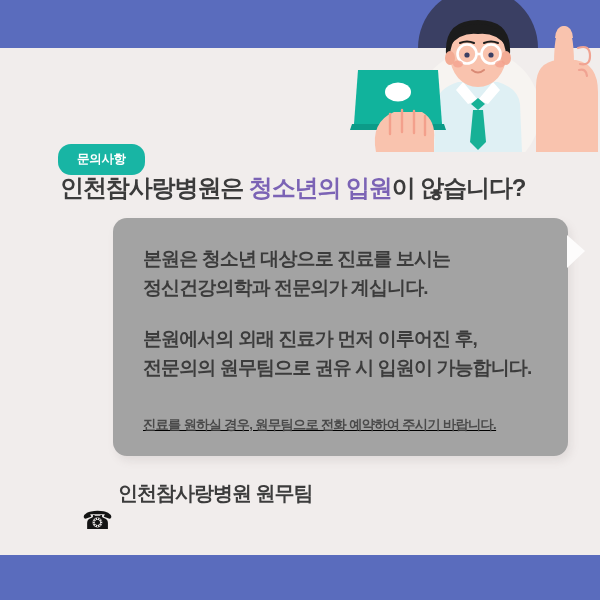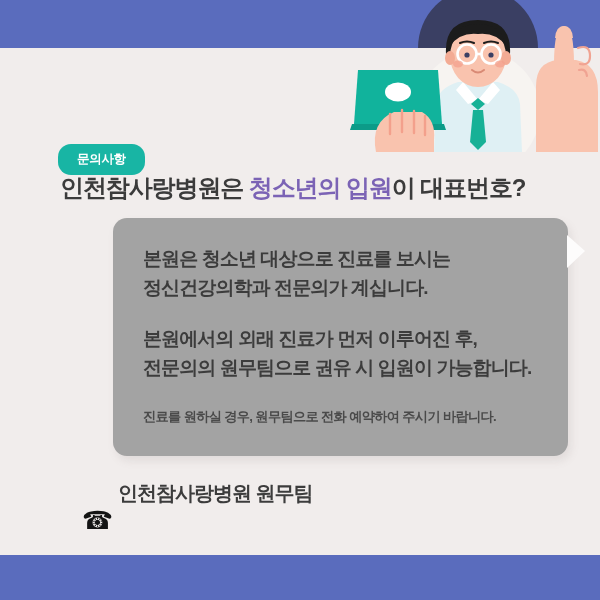--- a/index.html
+++ b/index.html
@@ -119,21 +119,22 @@
     font-weight: bold;
     color: #3c3c3c;
     letter-spacing: -0.9px;
     line-height: 29px;
     white-space: nowrap;
   }
   .ans-gap {
     height: 22px;
   }
   .note-block {
-    margin-top: 24px;
+    margin-top: 32px;
+    text-decoration: underline;
   }
   .note-line {
     font-size: 13.2px;
     font-weight: bold;
     color: #4a4a4a;
     letter-spacing: -0.65px;
     line-height: 22px;
     white-space: nowrap;
   }
 
@@ -245,21 +246,21 @@
       <path d="M228 48 Q240 44 240 56 Q240 66 230 64" stroke="#f0a392" stroke-width="2.2" fill="none" stroke-linecap="round"></path>
       <path d="M229 70 Q236 68 237 76" stroke="#f0a392" stroke-width="2.2" fill="none" stroke-linecap="round"></path>
     </svg>
   </div>
 
   <div class="badge">
     <span>문의사항</span>
   </div>
 
   <div class="headline">
-    <span>인천참사랑병원은 </span><span class="hl">청소년의 입원</span><span>이 대표번호?</span>
+    <span>인천참사랑병원은 </span><span class="hl">청소년의 입원</span><span>이 않습니다?</span>
   </div>
 
   <div class="bubble-wrap">
     <div class="bubble">
       <div class="bubble-tail"></div>
 
       <div>
         <div class="ans-line">본원은 청소년 대상으로 진료를 보시는</div>
         <div class="ans-line">정신건강의학과 전문의가 계십니다.</div>
       </div>

